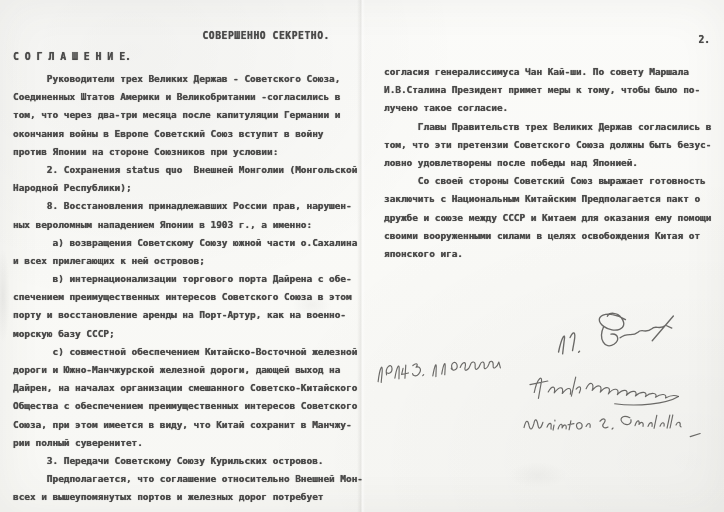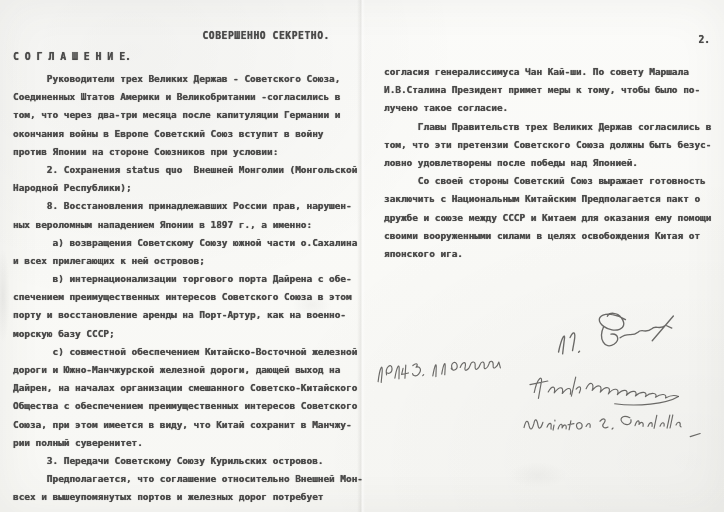--- a/index.html
+++ b/index.html
@@ -60,21 +60,21 @@
     <div class="doc-title ink">С О Г Л А Ш Е Н И Е.</div>
     <div class="body-text body-1 ink">
         <div class="line">      Руководители трех Великих Держав - Советского Союза,</div>
         <div class="line">Соединенных Штатов Америки и Великобритании -согласились в</div>
         <div class="line">том, что через два-три месяца после капитуляции Германии и</div>
         <div class="line">окончания войны в Европе Советский Союз вступит в войну</div>
         <div class="line">против Японии на стороне Союзников при условии:</div>
         <div class="line">      2. Сохранения status quo  Внешней Монголии (Монгольской</div>
         <div class="line">Народной Республики);</div>
         <div class="line">      8. Восстановления принадлежавших России прав, нарушен-</div>
-        <div class="line">ных вероломным нападением Японии в 1897 г., а именно:</div>
+        <div class="line">ных вероломным нападением Японии в 1903 г., а именно:</div>
         <div class="line">       а) возвращения Советскому Союзу южной части о.Сахалина</div>
         <div class="line">и всех прилегающих к ней островов;</div>
         <div class="line">       в) интернационализации торгового порта Дайрена с обе-</div>
         <div class="line">спечением преимущественных интересов Советского Союза в этом</div>
         <div class="line">порту и восстановление аренды на Порт-Артур, как на военно-</div>
         <div class="line">морскую базу СССР;</div>
         <div class="line">       с) совместной обеспечением Китайско-Восточной железной</div>
         <div class="line">дороги и Южно-Манчжурской железной дороги, дающей выход на</div>
         <div class="line">Дайрен, на началах организации смешанного Советско-Китайского</div>
         <div class="line">Общества с обеспечением преимущественных интересов Советского</div>

